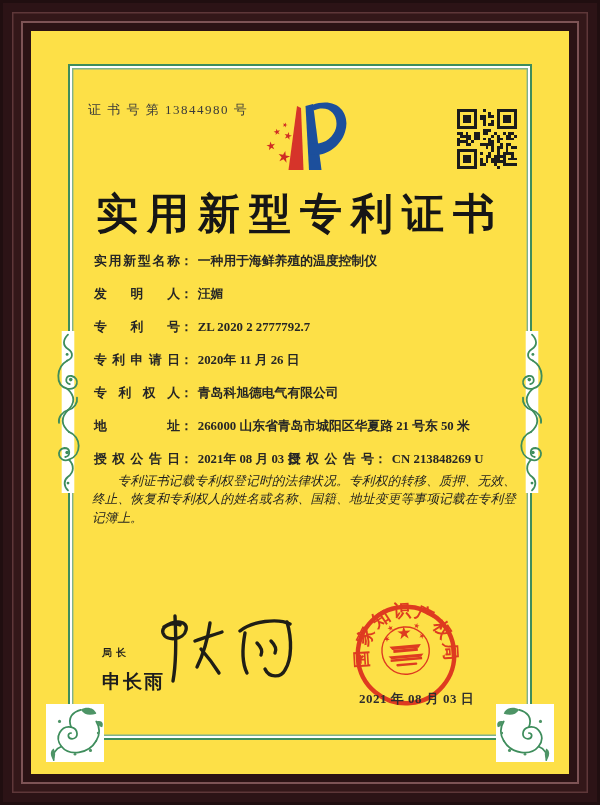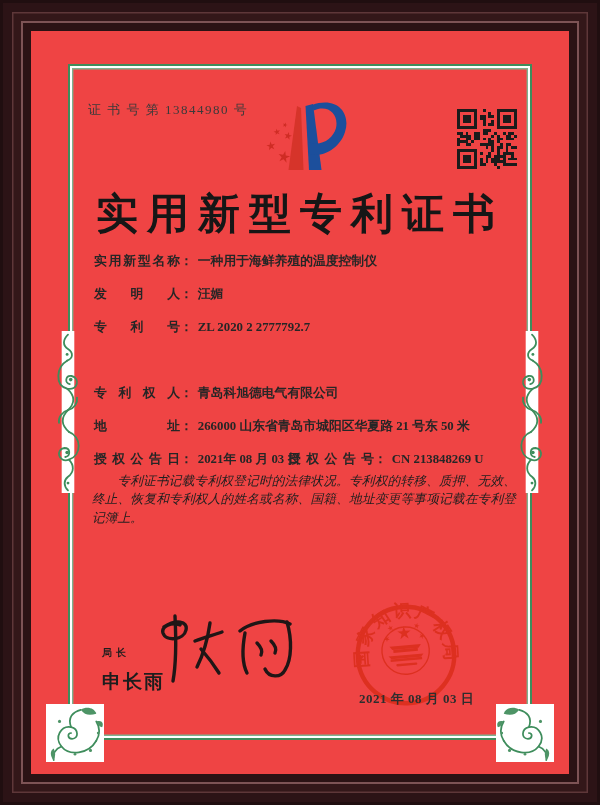--- a/index.html
+++ b/index.html
@@ -1,17 +1,17 @@
 <!DOCTYPE html>
 <html><head>
 <meta charset="utf-8">
 <style>
   html,body{margin:0;padding:0;background:#ffffff;}
   .stage{
-    position:relative;width:600px;height:805px;background:#ef4444;overflow:hidden;
+    position:relative;width:600px;height:805px;background:#fde047;overflow:hidden;
     font-family:"Liberation Serif","DejaVu Serif",serif;
   }
   
   .frame{
     position:absolute;inset:0;z-index:40;pointer-events:none;
     box-shadow:
       inset 0 0 0 3px #200e10,
       inset 0 0 0 12px #2c1316,
       inset 0 0 0 13.5px #5e3739,
       inset 0 0 0 21px #331719,
@@ -272,20 +272,23 @@
 
   <div class="row r1">
     <span class="lbl">发明人</span><span>：</span><span class="val">汪媚</span>
   </div>
   <div class="row r0">
     <span class="lbl">实用新型名称</span><span>：</span><span class="val">一种用于海鲜养殖的温度控制仪</span>
   </div>
   <div class="row r2">
     <span class="lbl">专利号</span><span>：</span><span class="val">ZL 2020 2 2777792.7</span>
   </div>
+  <div class="row r3">
+    <span class="lbl">专利申请日</span><span>：</span><span class="val">2020年 11 月 26 日</span>
+  </div>
   <div class="row r4">
     <span class="lbl">专利权人</span><span>：</span><span class="val">青岛科旭德电气有限公司</span>
   </div>
   <div class="row r5">
     <span class="lbl">地址</span><span>：</span><span class="val">266000 山东省青岛市城阳区华夏路 21 号东 50 米</span>
   </div>
   <div class="row r6">
     <span class="lbl">授权公告日</span><span>：</span><span class="val">2021年 08 月 03 日</span>
     <span class="pair2">
       <span class="lbl">授权公告号</span><span>：</span><span class="val">CN 213848269 U</span>

